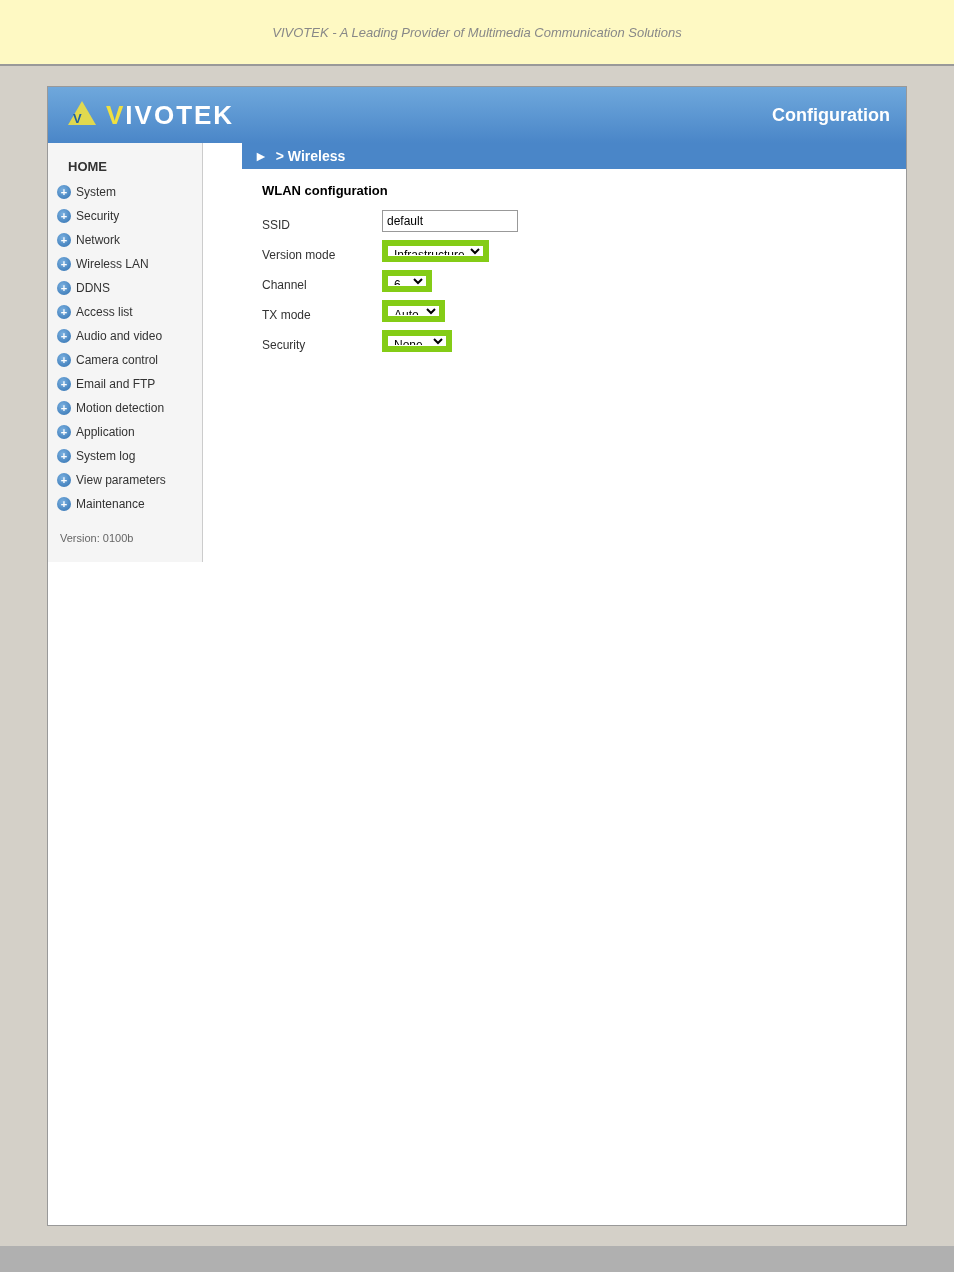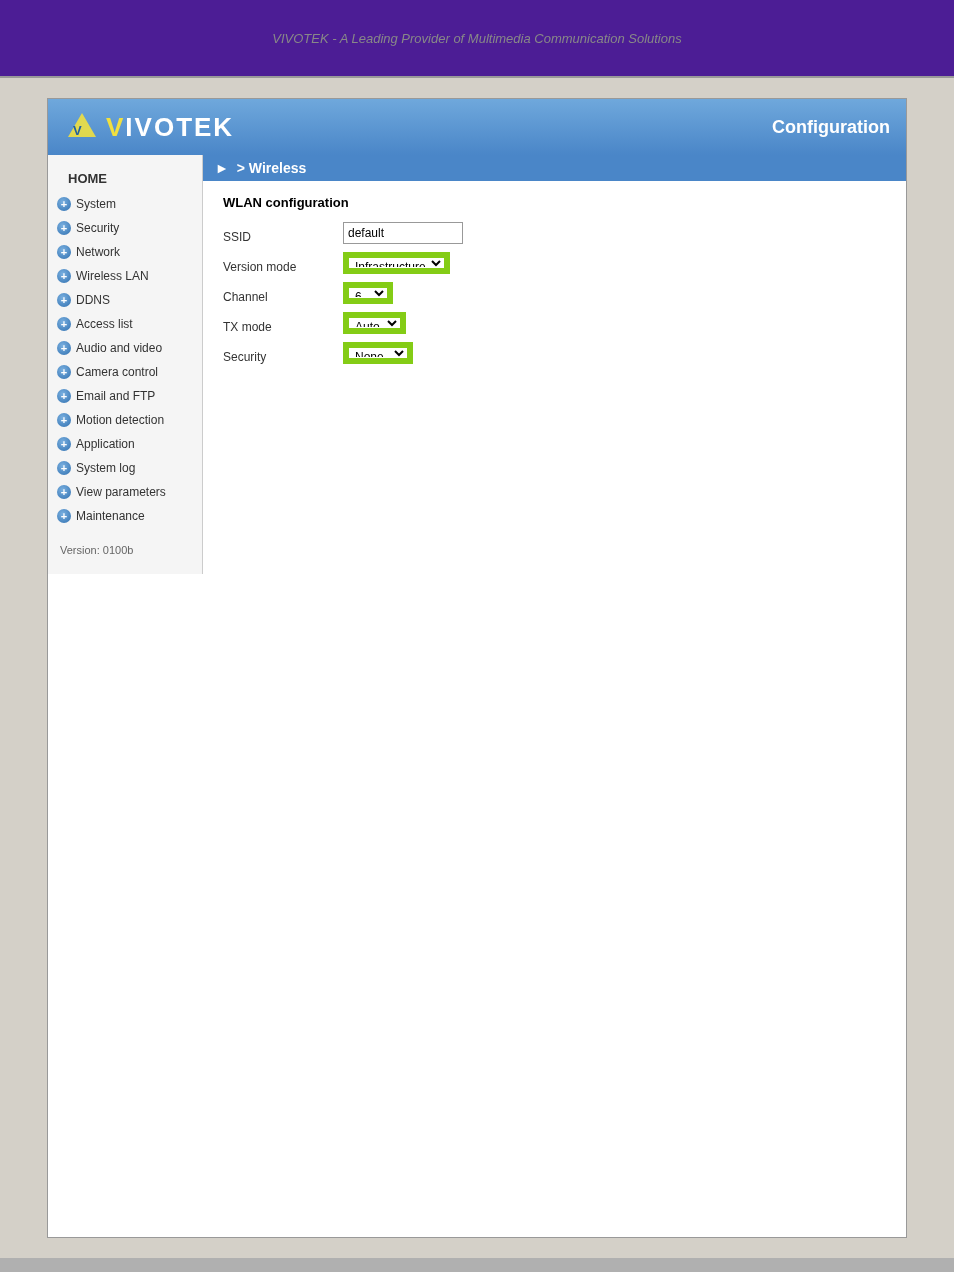--- a/index.html
+++ b/index.html
@@ -3,22 +3,22 @@
   <meta charset="utf-8">
   <style>
     * { margin: 0; padding: 0; box-sizing: border-box; }
     body {
       background-color: #c0c0c0;
       font-family: Arial, Helvetica, sans-serif;
       font-size: 13px;
       color: #000;
     }
     .top-bar {
-      background-color: #4c1d95;
-      height: 76px;
+      background-color: #fef9c3;
+      height: 64px;
       display: flex;
       align-items: center;
       justify-content: center;
       text-align: right;
     }
     .top-bar-text {
       color: #888;
       font-size: 13px;
       font-style: italic;
     }
@@ -62,20 +62,21 @@
       letter-spacing: 2px;
       font-family: Arial Black, Arial, sans-serif;
     }
     .header-title {
       color: #fff;
       font-size: 18px;
       font-weight: bold;
     }
     .content-area {
       display: flex;
+      gap: 39px;
     }
     .sidebar {
       width: 155px;
       border-right: 1px solid #ccc;
       padding: 10px 0;
       background: #f5f5f5;
     }
     .sidebar-home {
       padding: 6px 12px 6px 20px;
       font-weight: bold;
@@ -156,21 +157,21 @@
     }
     .form-control {
       font-size: 12px;
     }
     input[type="text"] {
       border: 1px solid #999;
       padding: 2px 4px;
       font-size: 12px;
       background: #fff;
       height: 22px;
-      width: 120px;
+      width: 136px;
     }
     select {
       border: 6px solid #84cc16;
       padding: 1px 2px;
       font-size: 12px;
       background: #fff;
       height: 22px;
     }
     .save-btn {
       background: linear-gradient(to bottom, #f0f0f0, #d8d8d8);

